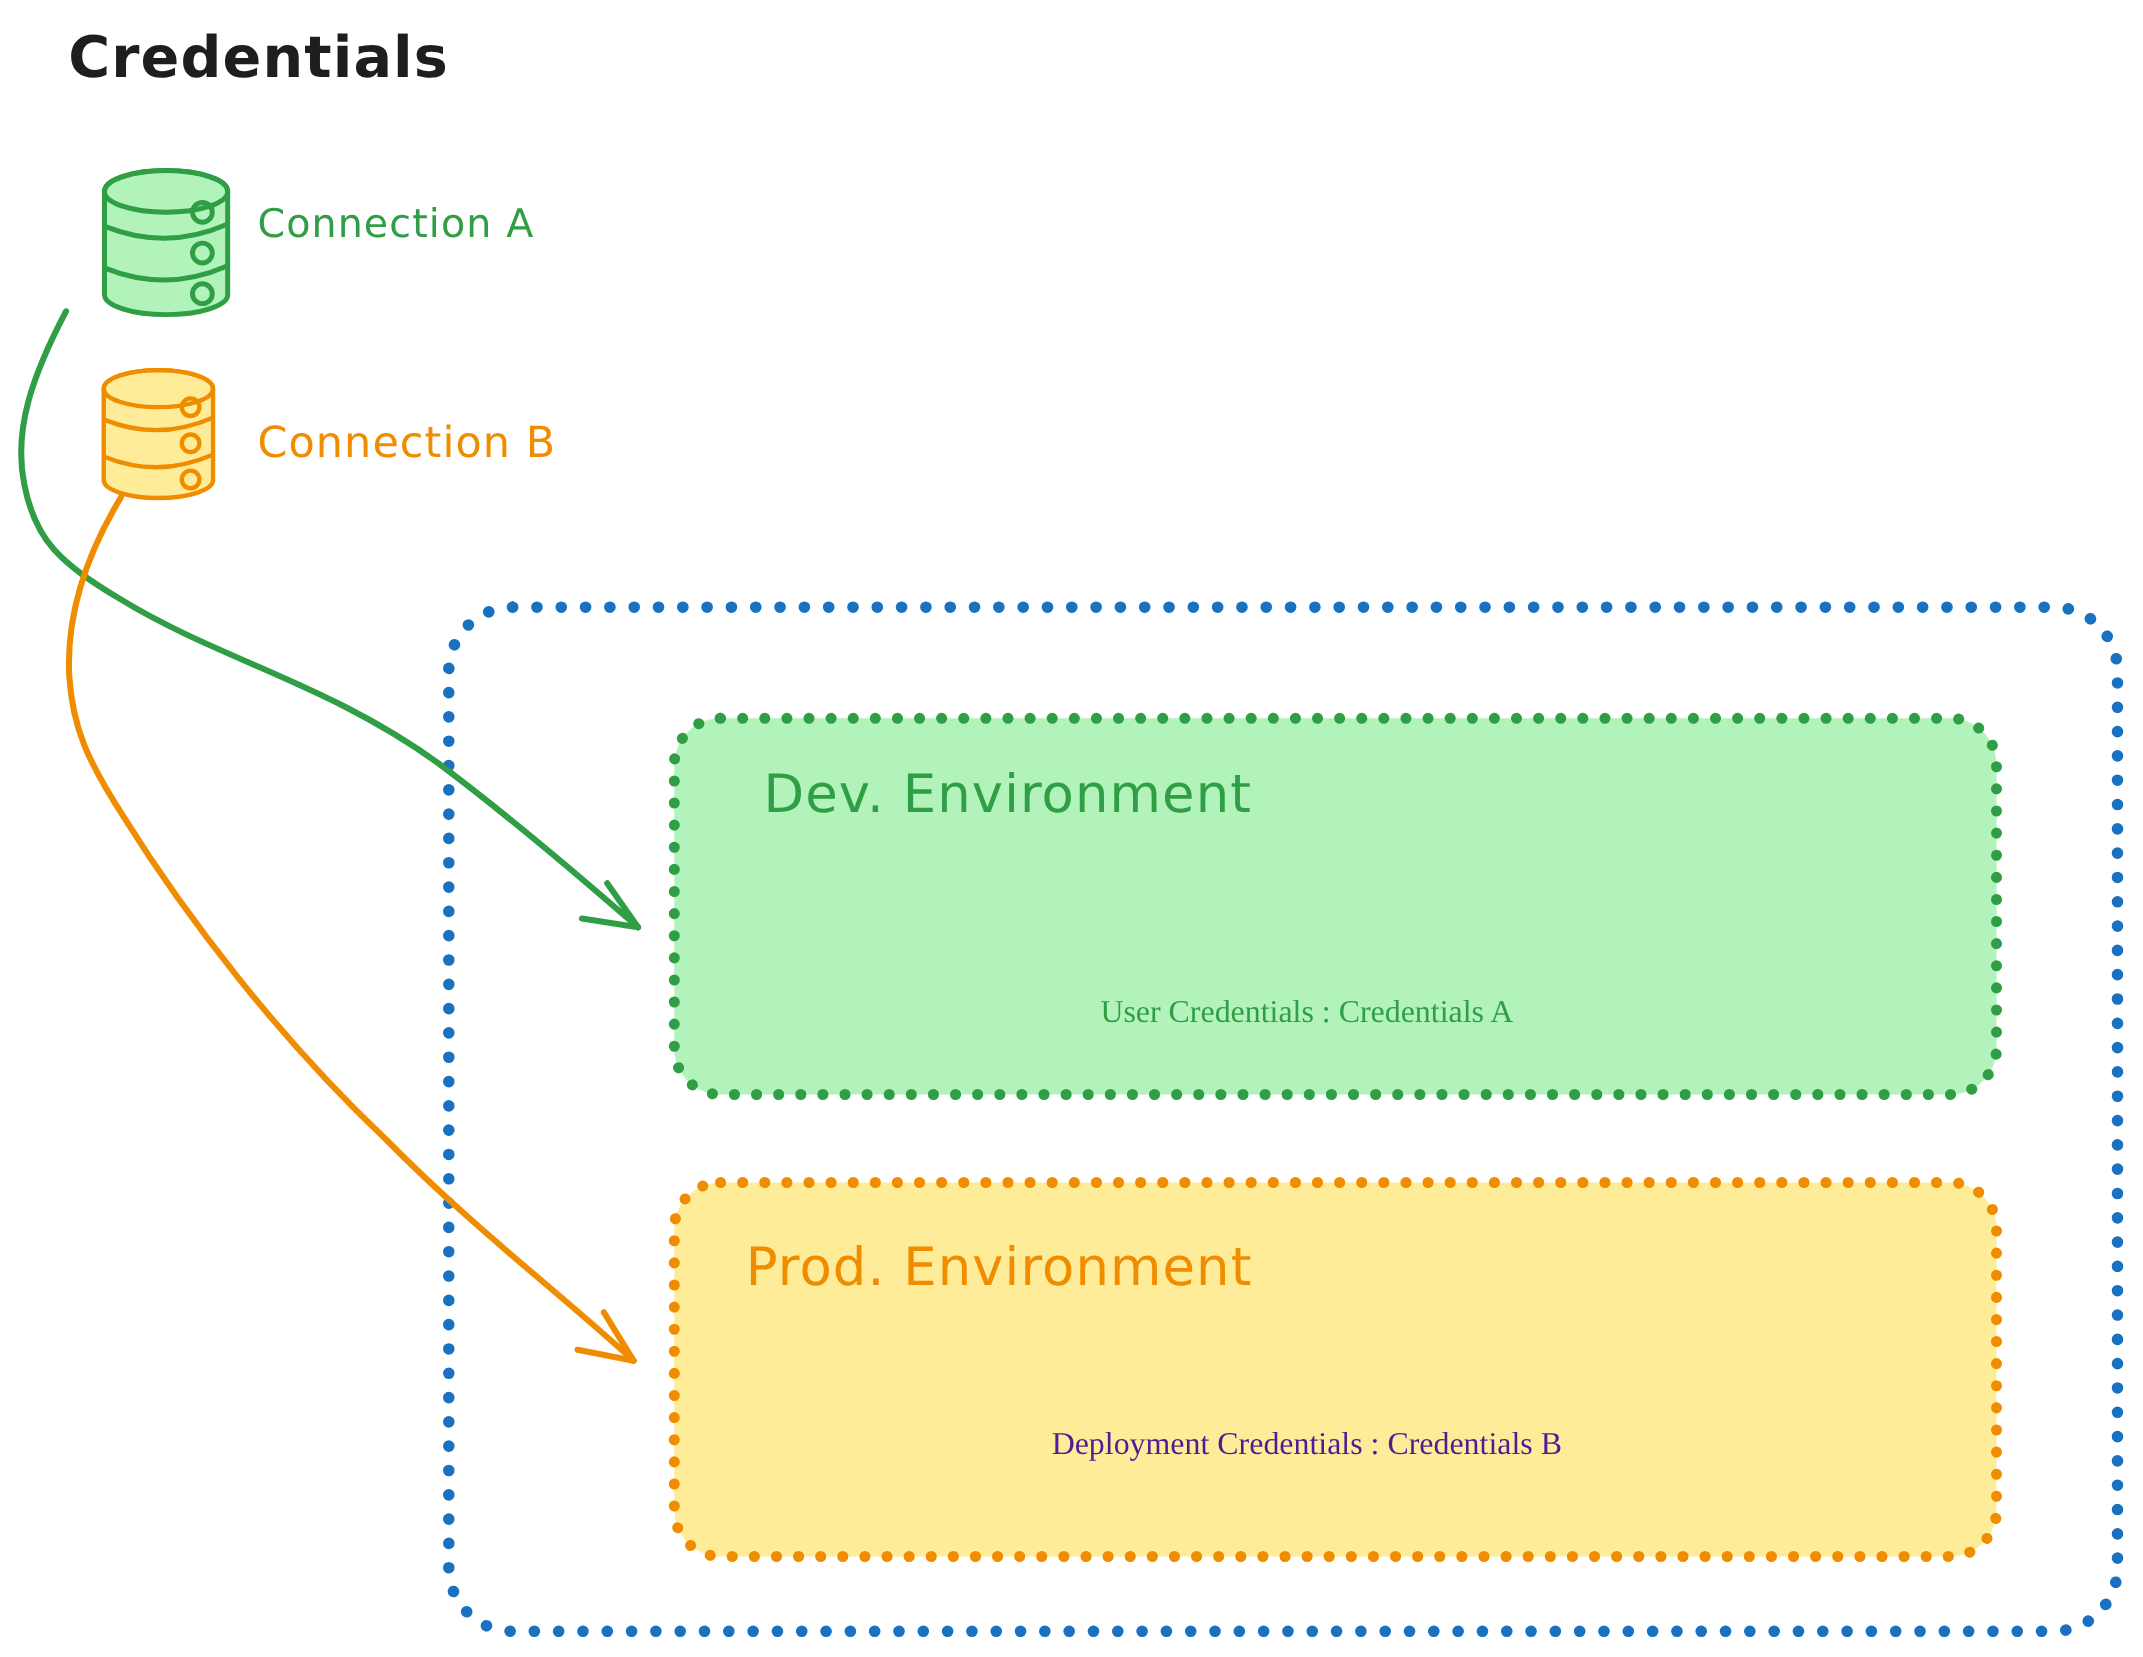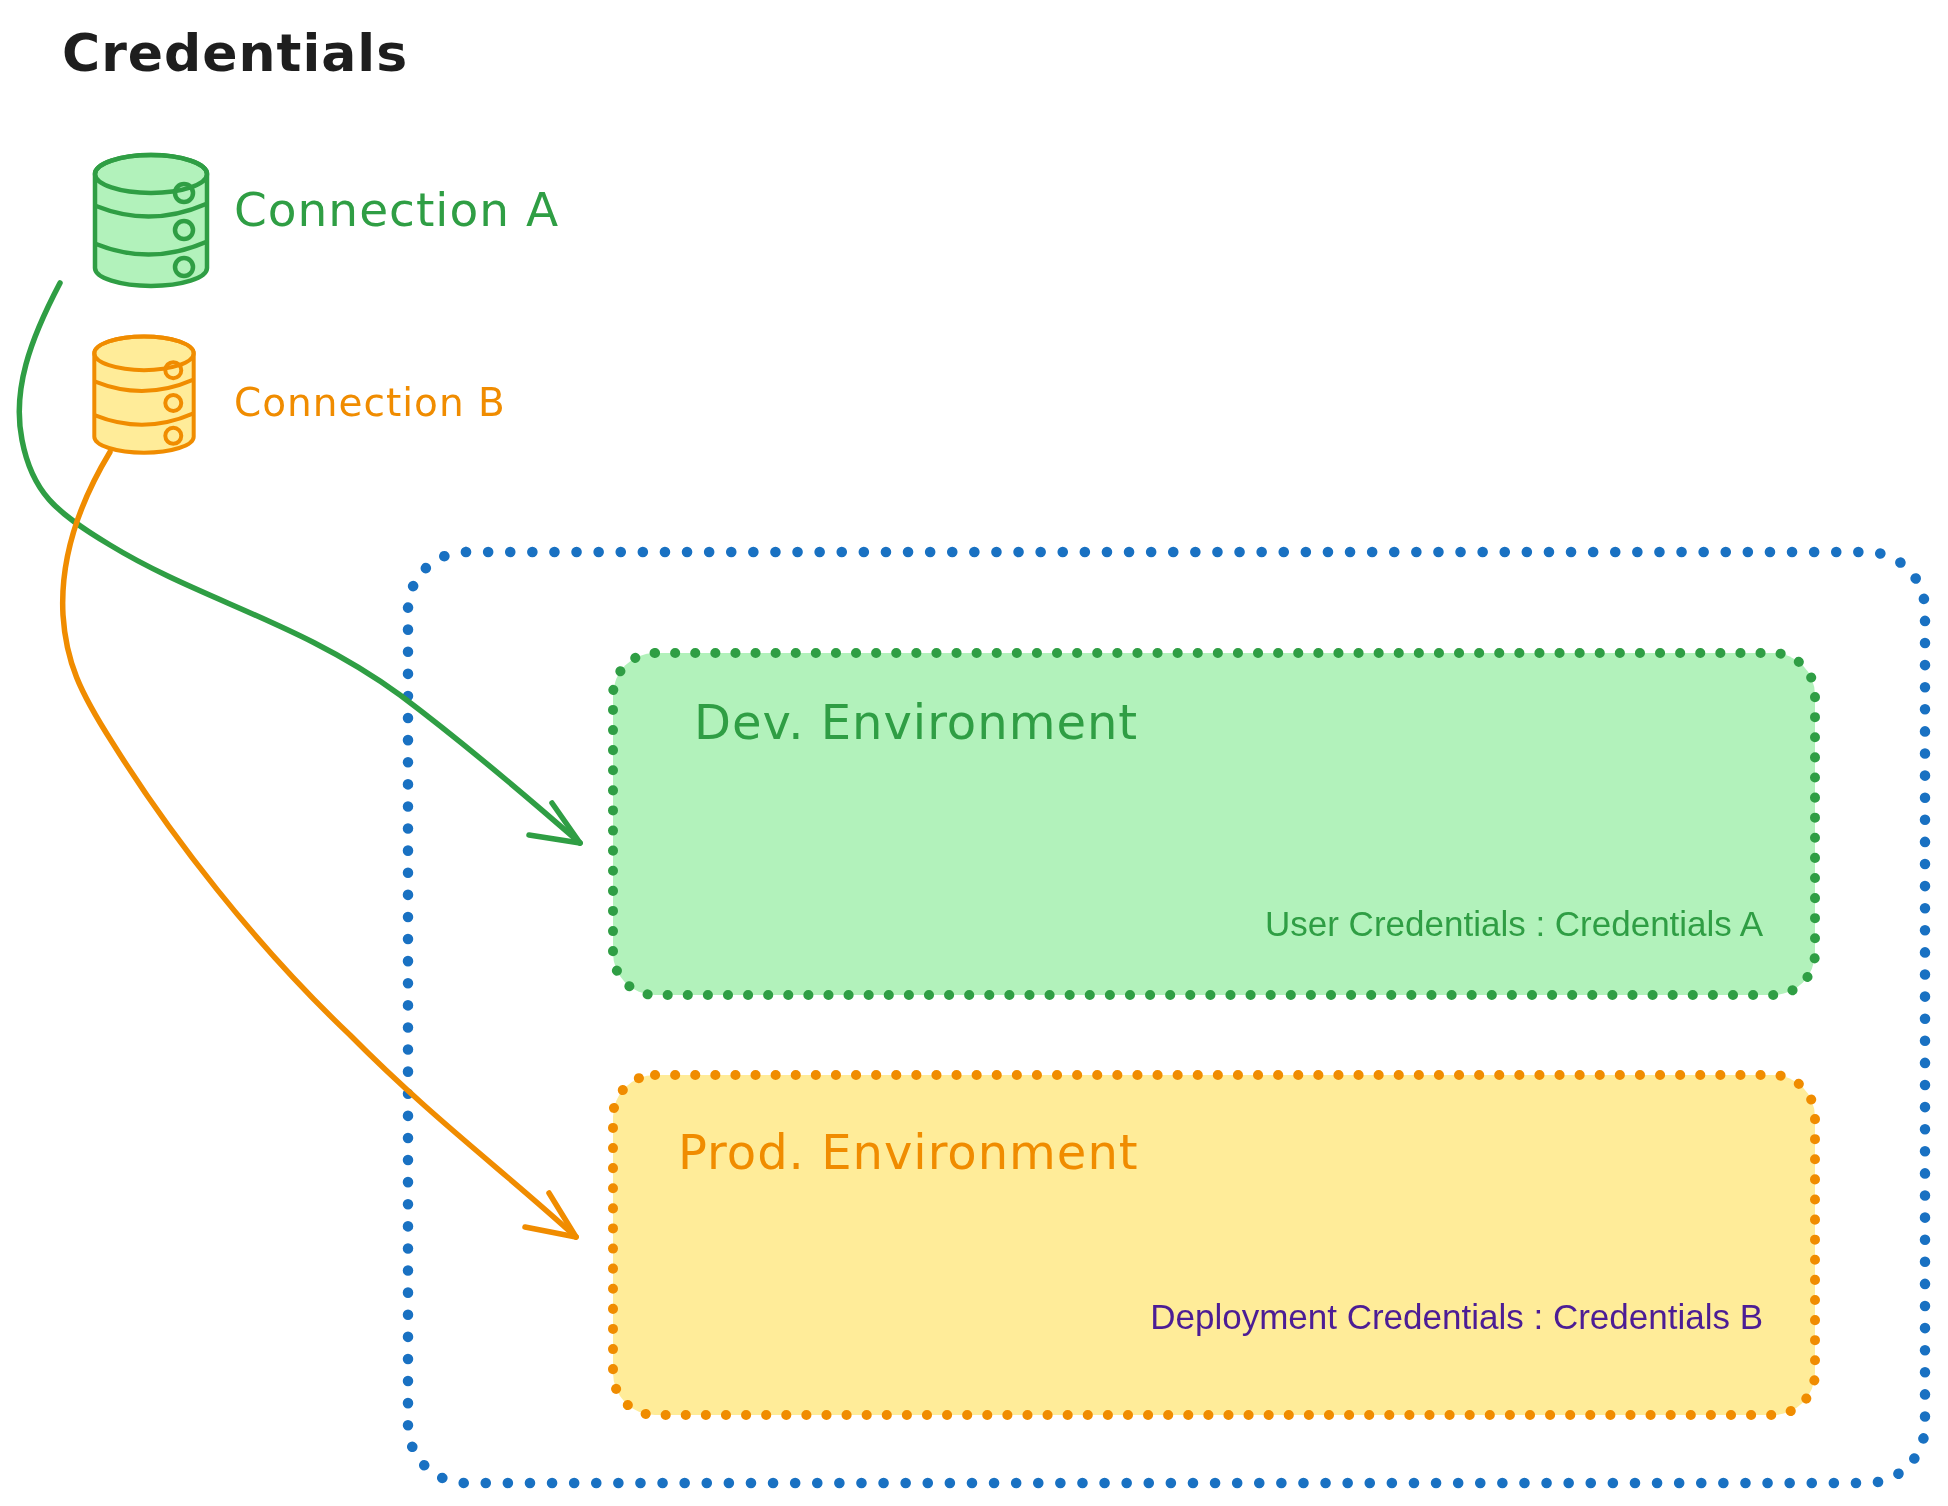--- a/index.html
+++ b/index.html
@@ -12,30 +12,30 @@
     font-family:"DejaVu Sans","Liberation Sans",sans-serif;
   }
   .art{position:absolute;left:0;top:0;}
   .label{
     position:absolute;
     white-space:nowrap;
     letter-spacing:1px;
     line-height:1.2;
   }
   .title-main{left:62px;top:22px;font-size:52px;font-weight:600;color:#1e1e1e;}
-  .conn-a-label{left:234px;top:182px;font-size:47px;font-weight:500;color:#2f9e44;}
+  .conn-a-label{left:234px;top:182px;font-size:36px;font-weight:500;color:#2f9e44;}
   .conn-b-label{left:234px;top:380px;font-size:39px;font-weight:500;color:#f08c00;}
   .project-title{left:1538px;top:414px;font-size:58px;font-weight:600;color:#1971c2;}
   .env-title{font-size:48px;font-weight:500;}
   .dev-title{left:661px;top:694px;color:#2f9e44;margin-left:33px;}
   .prod-title{left:678px;top:1124px;color:#f08c00;}
   .cred-line{
-    left:613px;width:1150px;text-align:right;
-    font-family:Liberation Sans, sans-serif;
-    font-size:35px;font-weight:500;letter-spacing:0;
+    left:613px;width:1150px;text-align:center;
+    font-family:Liberation Serif, serif;
+    font-size:29px;font-weight:500;letter-spacing:0;
   }
   .dev-cred{top:903px;color:#2f9e44;}
   .prod-cred{top:1296px;color:#4c1d95;}
 </style>
 </head>
 <body>
 
 <div class="canvas">
 
   <svg class="art" width="1948" height="1506" viewBox="0 0 1948 1506">

